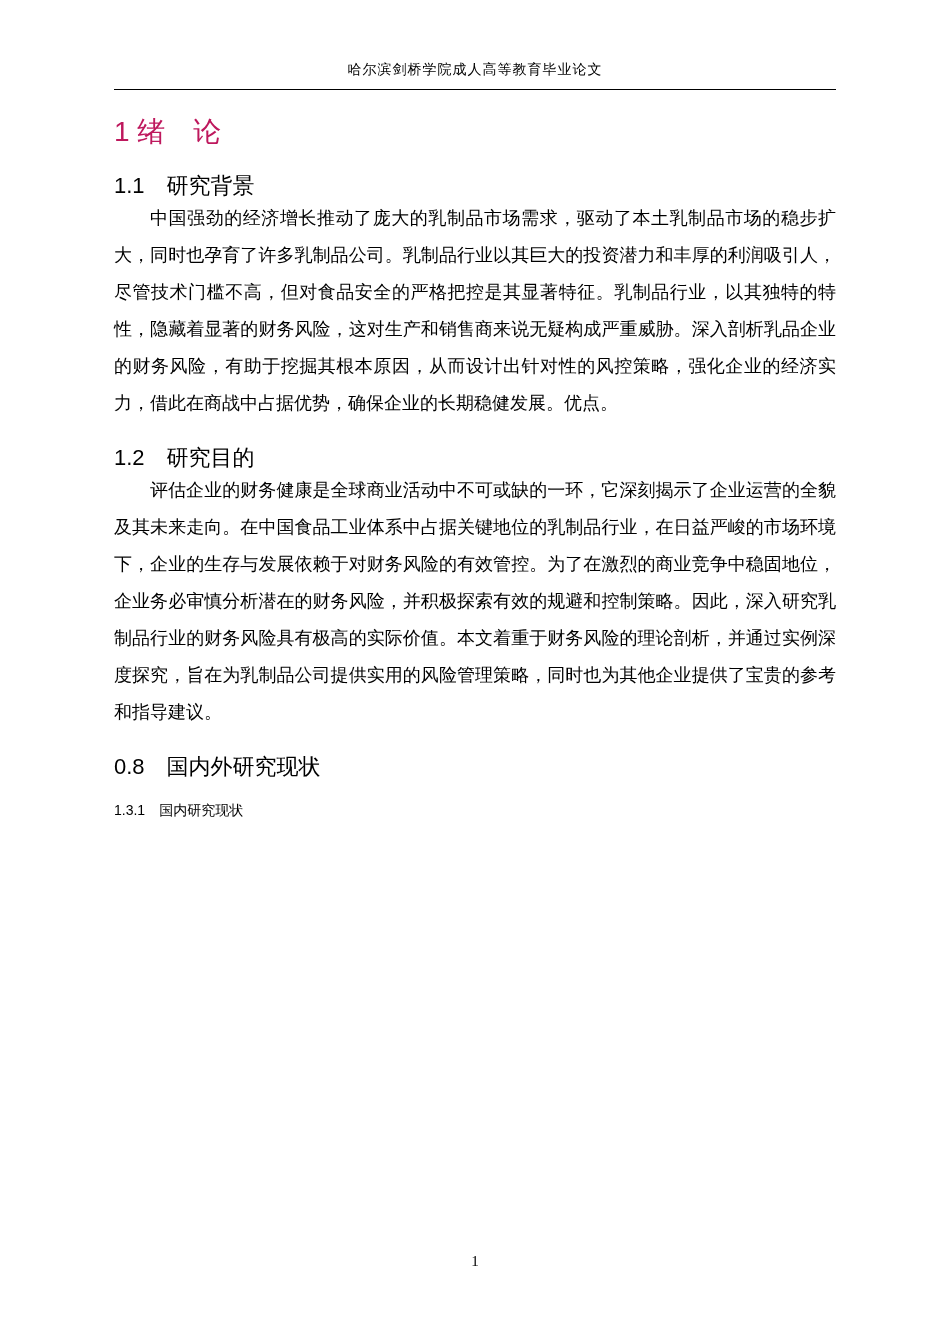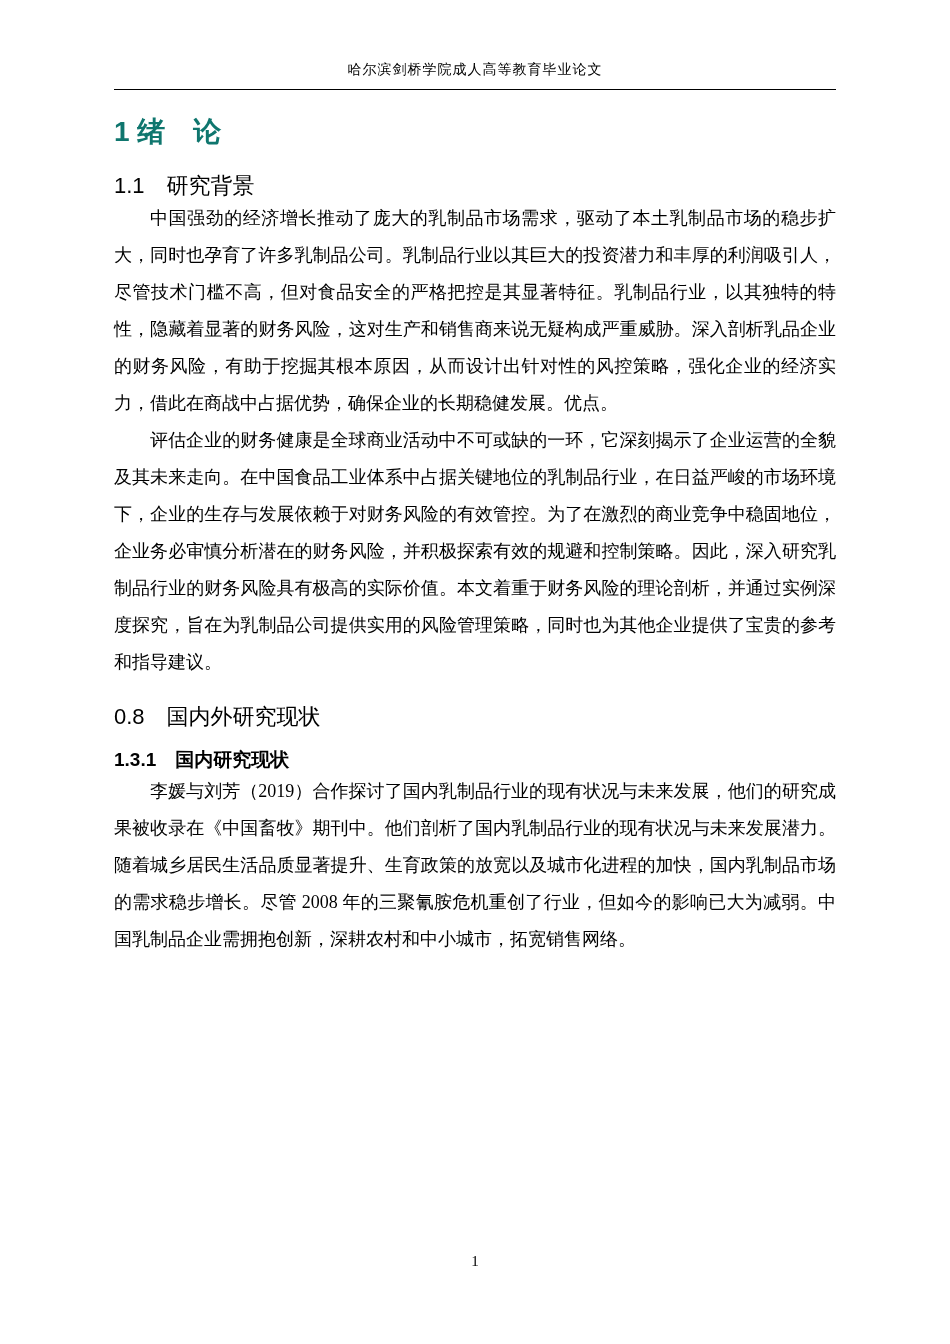--- a/index.html
+++ b/index.html
@@ -22,37 +22,37 @@
     text-align: center;
     font-size: 14px;
     line-height: 16px;
     letter-spacing: 1px;
     padding-bottom: 11px;
     border-bottom: 1px solid #000000;
   }
   .chapter-title {
     margin-top: 24px;
     font-family: "Liberation Sans", "DejaVu Sans", sans-serif;
-    font-weight: bold;
+    font-weight: normal;
     font-size: 28px;
     line-height: 36px;
-    color: #0f766e;
+    color: #be185d;
   }
   .section-heading {
     margin-top: 22px;
     font-family: "Liberation Sans", "DejaVu Sans", sans-serif;
     font-weight: normal;
     font-size: 22px;
     line-height: 28px;
   }
   .subsection-heading {
     margin-top: 16px;
     font-family: "Liberation Sans", "DejaVu Sans", sans-serif;
-    font-weight: bold;
-    font-size: 19px;
+    font-weight: normal;
+    font-size: 14px;
     line-height: 26px;
   }
   .body-paragraph {
     font-size: 18px;
     line-height: 37px;
     text-align: justify;
     text-indent: 2em;
     word-break: break-all;
   }
   .page-footer {
@@ -74,29 +74,29 @@
   </header>
 
   <main>
 
     <h1 class="chapter-title">1 绪　论</h1>
 
     <h2 class="section-heading">1.1　研究背景</h2>
 
     <p class="body-paragraph">中国强劲的经济增长推动了庞大的乳制品市场需求，驱动了本土乳制品市场的稳步扩大，同时也孕育了许多乳制品公司。乳制品行业以其巨大的投资潜力和丰厚的利润吸引人，尽管技术门槛不高，但对食品安全的严格把控是其显著特征。乳制品行业，以其独特的特性，隐藏着显著的财务风险，这对生产和销售商来说无疑构成严重威胁。深入剖析乳品企业的财务风险，有助于挖掘其根本原因，从而设计出针对性的风控策略，强化企业的经济实力，借此在商战中占据优势，确保企业的长期稳健发展。优点。</p>
 
+    <h2 class="section-heading">1.2　研究目的</h2>
 
     <p class="body-paragraph">评估企业的财务健康是全球商业活动中不可或缺的一环，它深刻揭示了企业运营的全貌及其未来走向。在中国食品工业体系中占据关键地位的乳制品行业，在日益严峻的市场环境下，企业的生存与发展依赖于对财务风险的有效管控。为了在激烈的商业竞争中稳固地位，企业务必审慎分析潜在的财务风险，并积极探索有效的规避和控制策略。因此，深入研究乳制品行业的财务风险具有极高的实际价值。本文着重于财务风险的理论剖析，并通过实例深度探究，旨在为乳制品公司提供实用的风险管理策略，同时也为其他企业提供了宝贵的参考和指导建议。</p>
 
     <h2 class="section-heading">0.8　国内外研究现状</h2>
 
     <h3 class="subsection-heading">1.3.1　国内研究现状</h3>
 
 
-    <p class="body-paragraph">李媛与刘芳（2019）合作探讨了国内乳制品行业的现有状况与未来发展，他们的研究成果被收录在《中国畜牧》期刊中。他们剖析了国内乳制品行业的现有状况与未来发展潜力。随着城乡居民生活品质显著提升、生育政策的放宽以及城市化进程的加快，国内乳制品市场的需求稳步增长。尽管 2008 年的三聚氰胺危机重创了行业，但如今的影响已大为减弱。中国乳制品企业需拥抱创新，深耕农村和中小城市，拓宽销售网络。</p>
 
   </main>
 
   <footer class="page-footer">
     <span>1</span>
   </footer>
 
 </div>
 
 </body></html>

